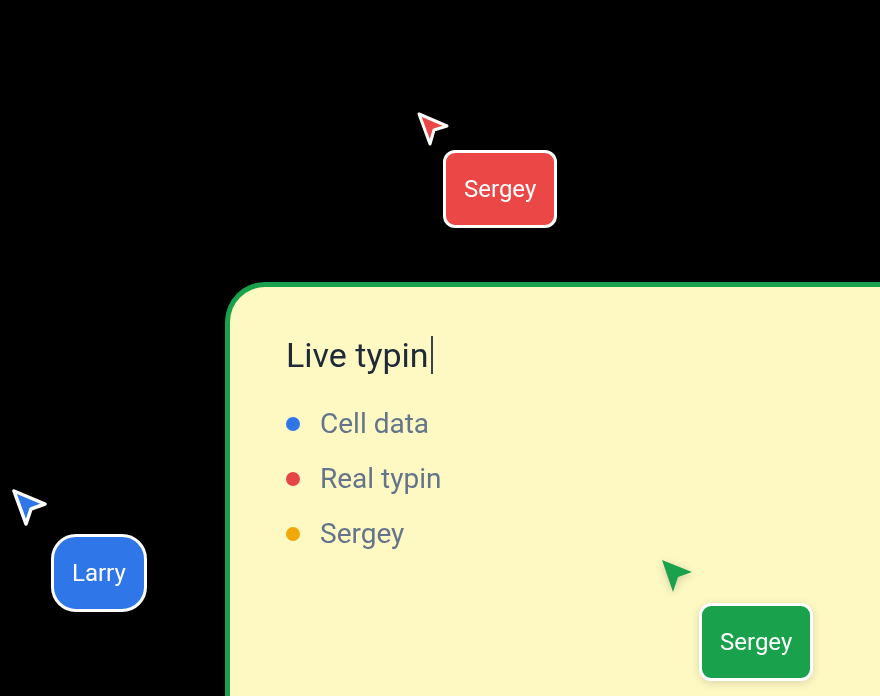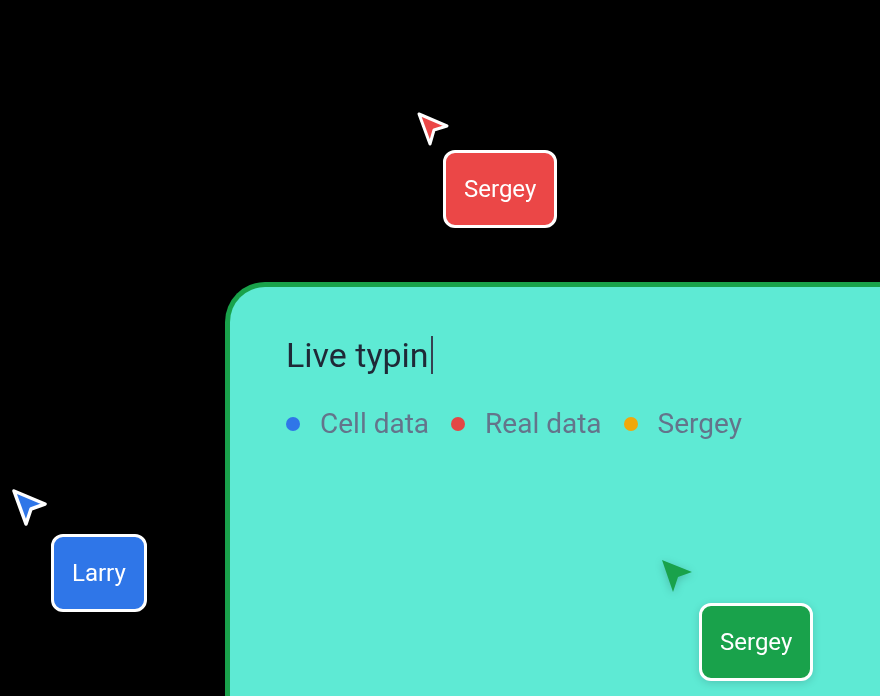--- a/index.html
+++ b/index.html
@@ -16,21 +16,21 @@
       position: relative;
       overflow: hidden;
     }
     
     .panel {
       position: absolute;
       left: 225px;
       top: 282px;
       right: 0;
       bottom: 0;
-      background: #5eead4;
+      background: #fef9c3;
       border: 5px solid #19a24b;
       border-right: none;
       border-bottom: none;
       border-top-left-radius: 40px;
       padding: 48px 56px;
     }
     
     .typing-text {
       font-size: 34px;
       color: #1f2937;
@@ -45,21 +45,21 @@
       width: 2px;
       height: 38px;
       background: #374151;
       margin-left: 2px;
       vertical-align: middle;
     }
     
     .list {
       list-style: none;
       display: flex;
-      flex-direction: row;
+      flex-direction: column;
       gap: 22px;
     }
     
     .list-item {
       display: flex;
       align-items: center;
       gap: 20px;
       font-size: 28px;
       color: #64748b;
       font-weight: 400;
@@ -134,21 +134,21 @@
     <span>Live typin</span>
     <span class="cursor-caret"></span>
   </div>
   <ul class="list">
     <li class="list-item">
       <span class="bullet" style="background-color: rgb(47, 118, 232);"></span>
       <span>Cell data</span>
     </li>
     <li class="list-item">
       <span class="bullet" style="background-color: rgb(228, 70, 70);"></span>
-      <span>Real data</span>
+      <span>Real typin</span>
     </li>
     <li class="list-item">
       <span class="bullet" style="background-color: rgb(240, 168, 11);"></span>
       <span>Sergey</span>
     </li>
   </ul>
 </div>
 
 <div class="cursor-group sergey">
   <div class="cursor-pointer">
@@ -158,21 +158,21 @@
   </div>
   <div class="cursor-label" style="background-color: rgb(235, 71, 71);">Sergey</div>
 </div>
 
 <div class="cursor-group larry">
   <div class="cursor-pointer">
     <svg width="48" height="48" viewBox="0 0 48 48">
       <path d="M 7 7 L 38 20 L 24 25 L 19 40 Z" stroke="#fff" stroke-width="3.5" stroke-linejoin="round" fill="#2f76e8"></path>
     </svg>
   </div>
-  <div class="cursor-label" style="background-color: rgb(47, 118, 232);">Larry</div>
+  <div class="cursor-label" style="background-color: rgb(47, 118, 232); border-radius: 25px;">Larry</div>
 </div>
 
 <div class="cursor-group sundar">
   <div class="cursor-pointer">
     <svg width="46" height="46" viewBox="0 0 46 46">
       <path d="M 7 7 L 37 19 L 23 24 L 18 39 Z" stroke-linejoin="round" fill="#19a24b"></path>
     </svg>
   </div>
   <div class="cursor-label" style="background-color: rgb(25, 162, 75);">Sergey</div>
 </div>

